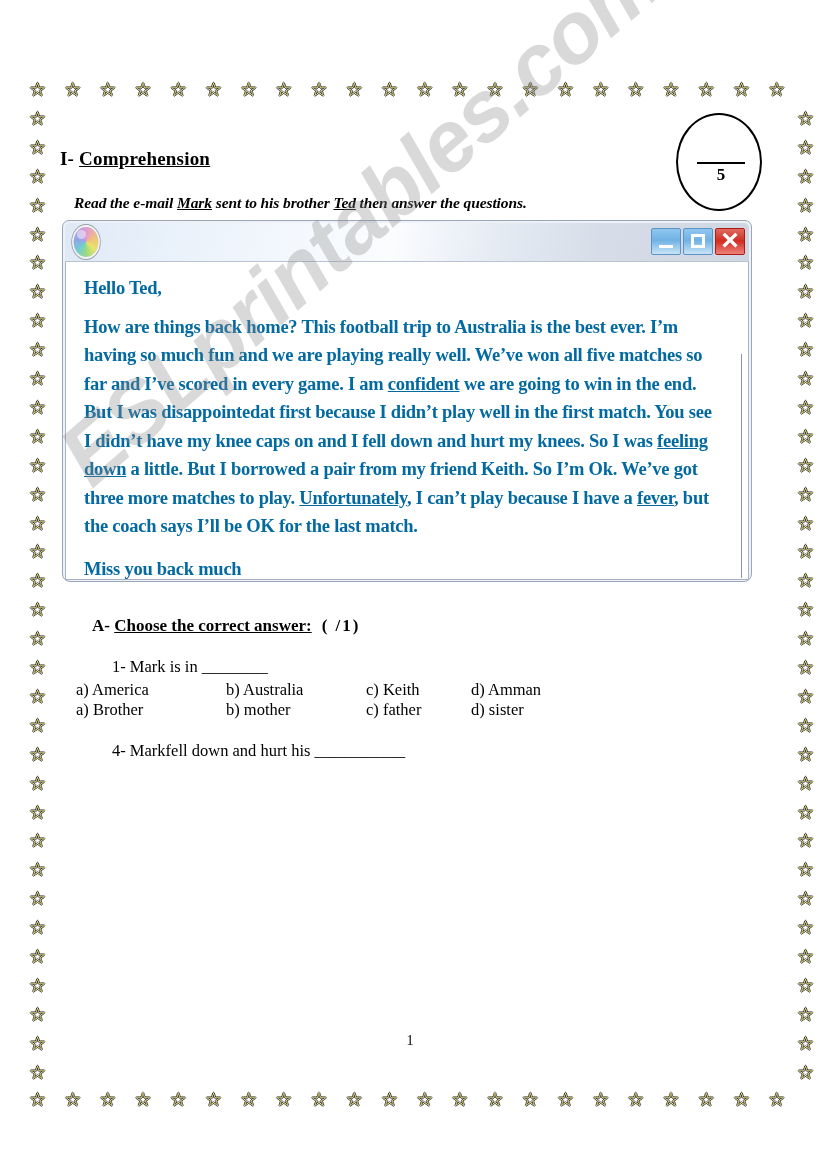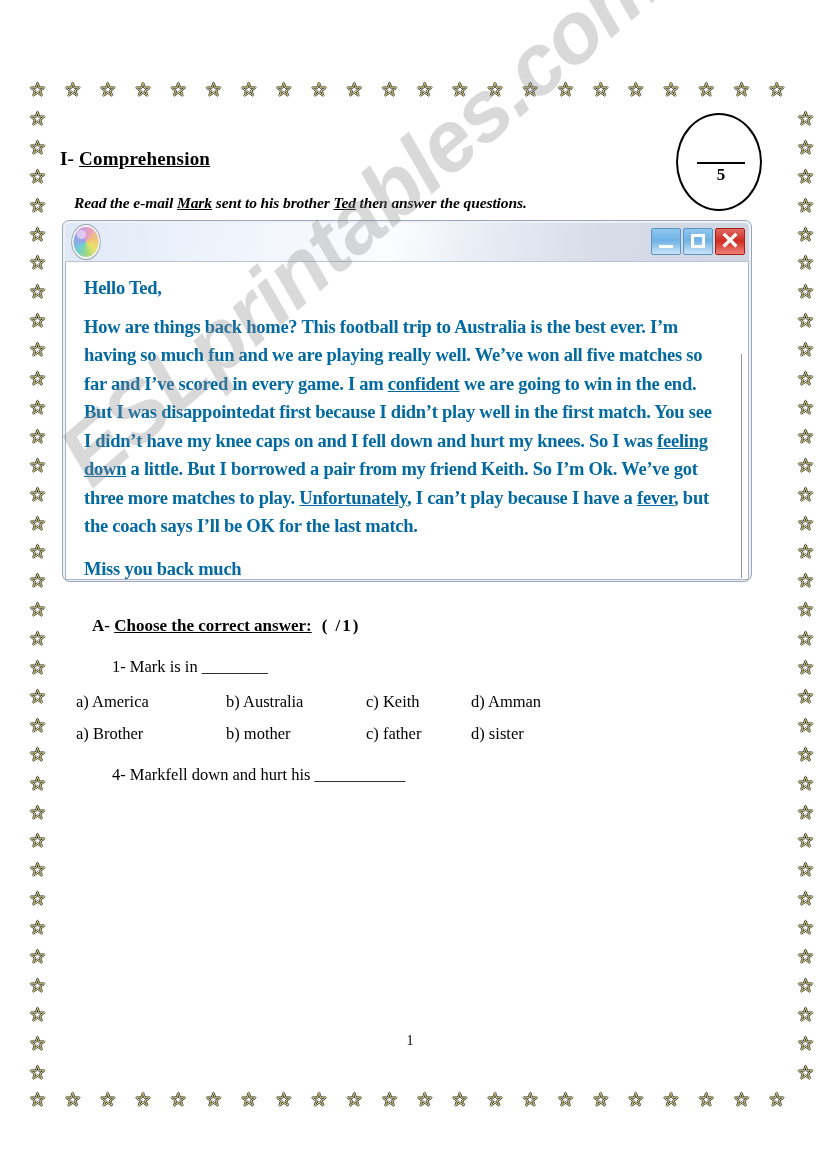--- a/index.html
+++ b/index.html
@@ -252,21 +252,21 @@
     margin: 0 0 3px 52px;
     font-size: 16.5px;
     padding-top: 21px;
   }
   .options-row {
     margin: 0 0 0 16px;
     font-size: 16.5px;
     white-space: nowrap;
   }
   .options-row .opt { display: inline-block; }
-  .opt-a { width: 150px; margin-top: 12px; }
+  .opt-a { width: 150px; }
   .opt-b { width: 140px; }
   .opt-c { width: 105px; }
 
   #page-number {
     position: absolute;
     left: 0;
     top: 925px;
     width: 700px;
     text-align: center;
     font-size: 14px;

